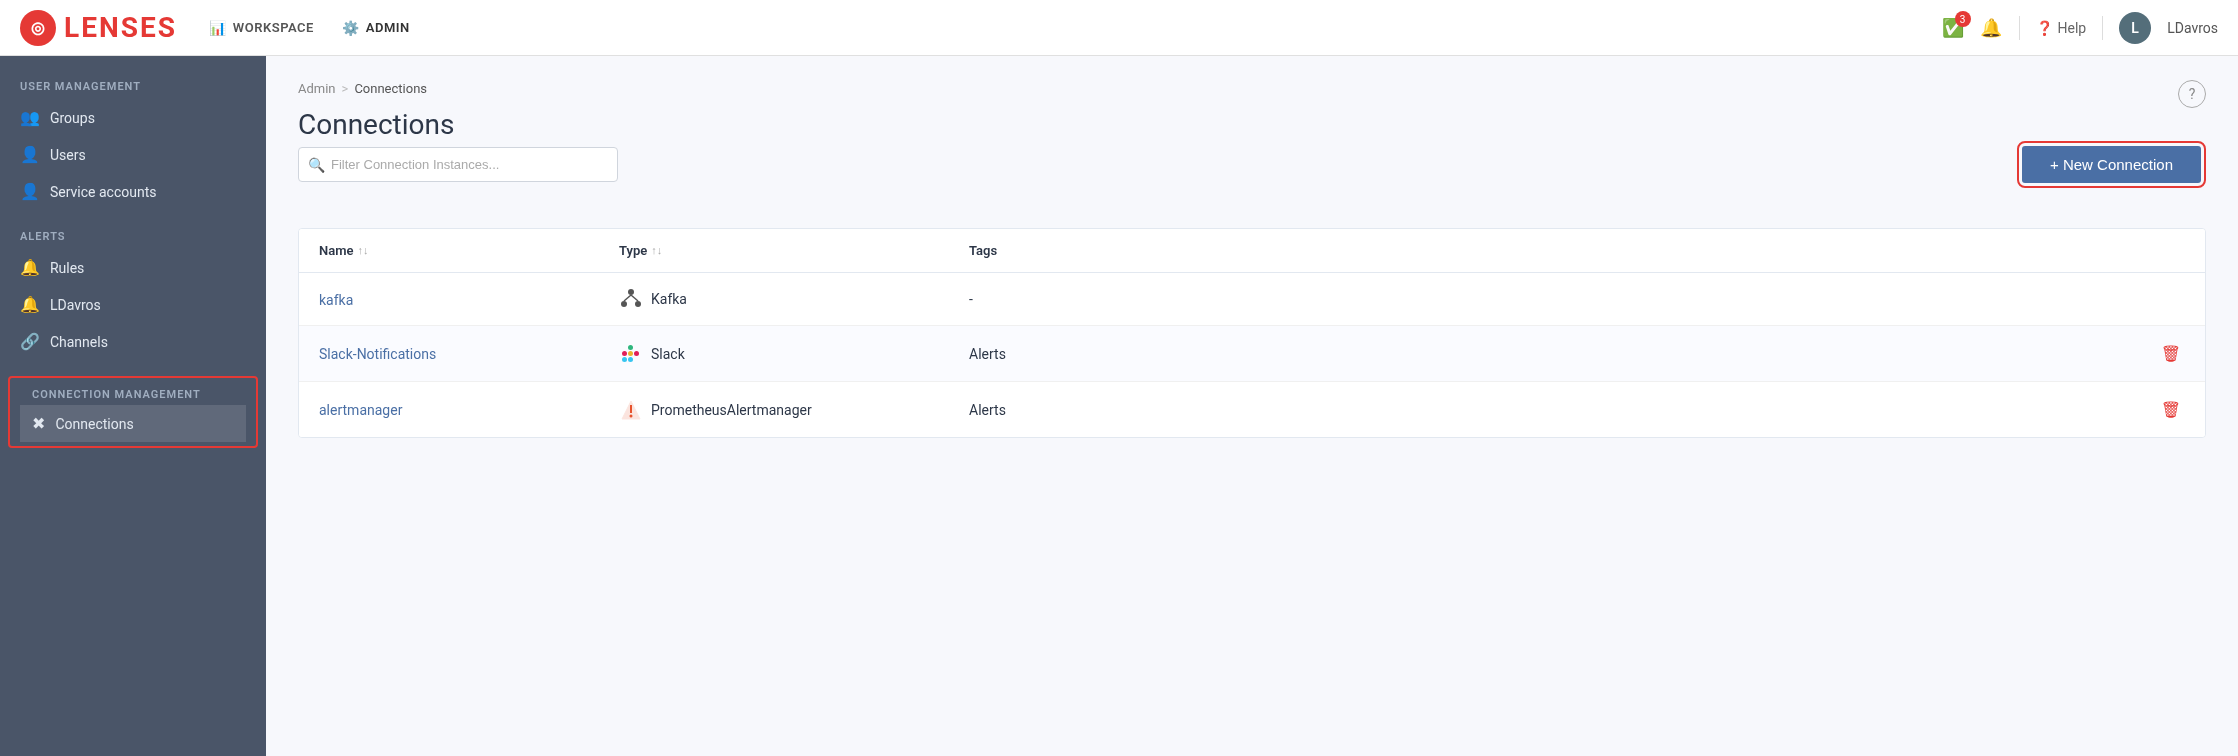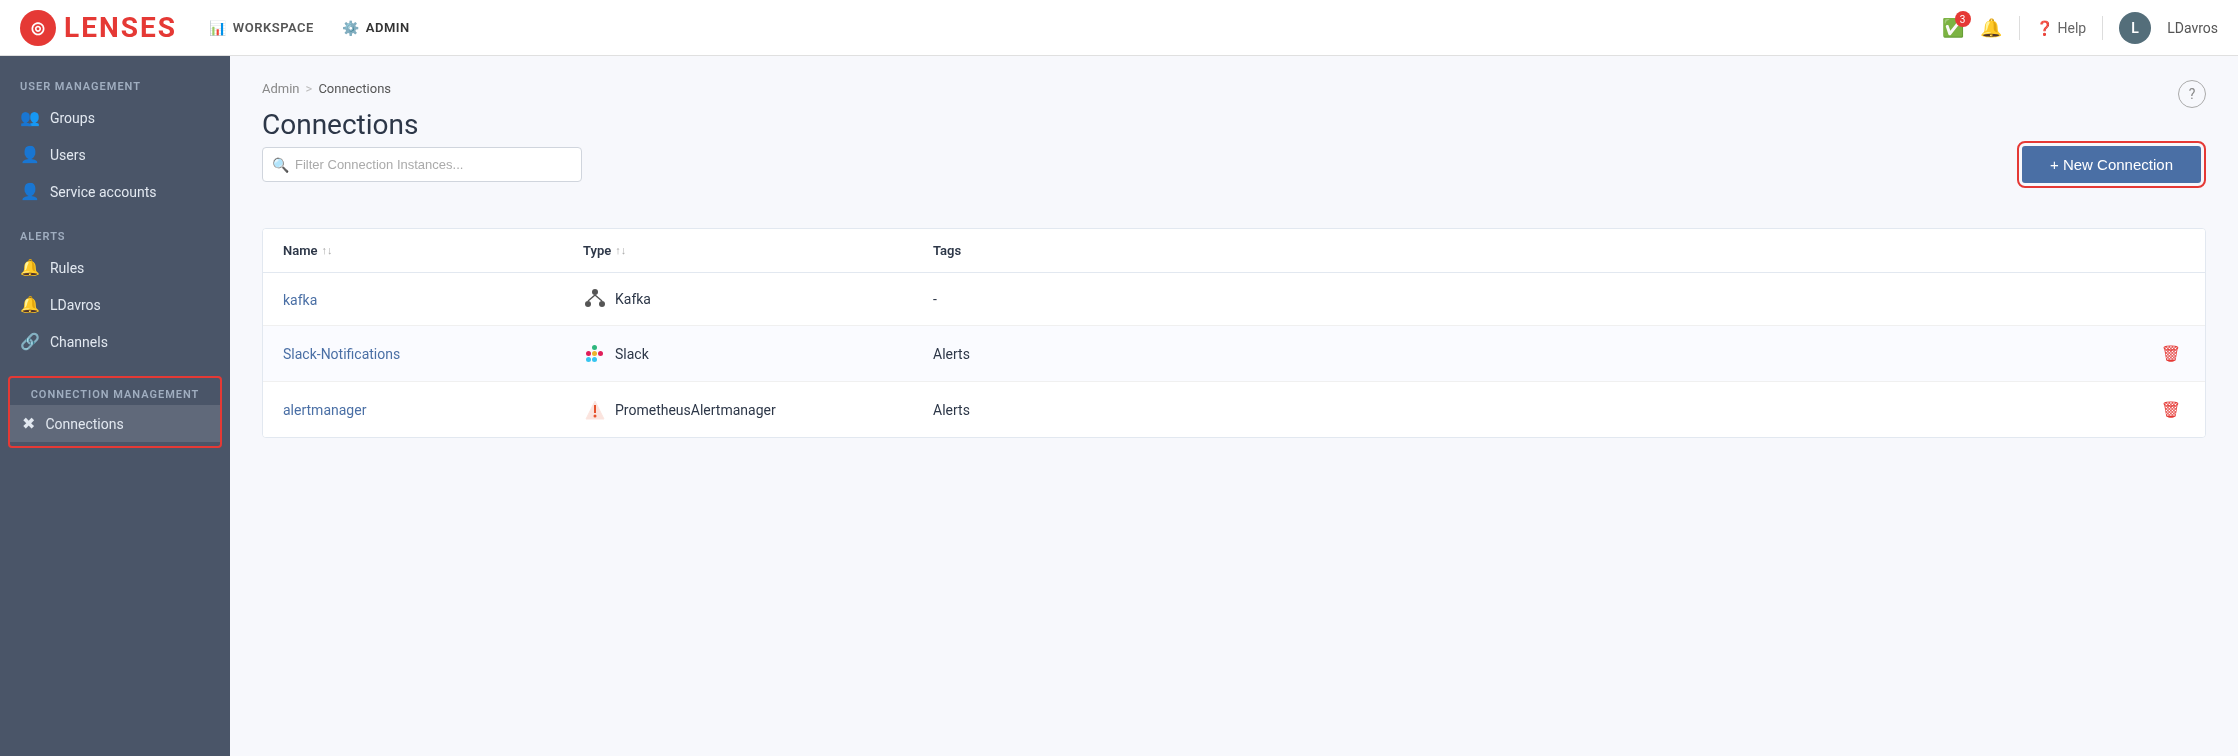--- a/index.html
+++ b/index.html
@@ -122,21 +122,21 @@
 
     
     .main-layout {
       display: flex;
       flex: 1;
       overflow: hidden;
     }
 
     
     .sidebar {
-      width: 230px;
+      width: 266px;
       background: #4a5568;
       color: #fff;
       flex-shrink: 0;
       padding-top: 16px;
       overflow-y: auto;
     }
     .sidebar-section-label {
       font-size: 11px;
       font-weight: 600;
       color: #a0aec0;
@@ -156,22 +156,21 @@
     }
     .sidebar-item.active { background: rgba(255,255,255,0.12); }
     .sidebar-item .icon { font-size: 16px; }
     .sidebar-section-gap { height: 12px; }
 
     
     .sidebar-connection-section {
       border: 2px solid #e53935;
       margin: 4px 8px;
       border-radius: 4px;
-      padding: 4px 0;
-      text-align: center;
+      padding: 4px 10px;
     }
     .sidebar-connection-section .sidebar-section-label {
       padding: 6px 12px 4px;
     }
     .sidebar-connection-section .sidebar-item {
       padding: 9px 12px;
     }
 
     
     .main-content {

